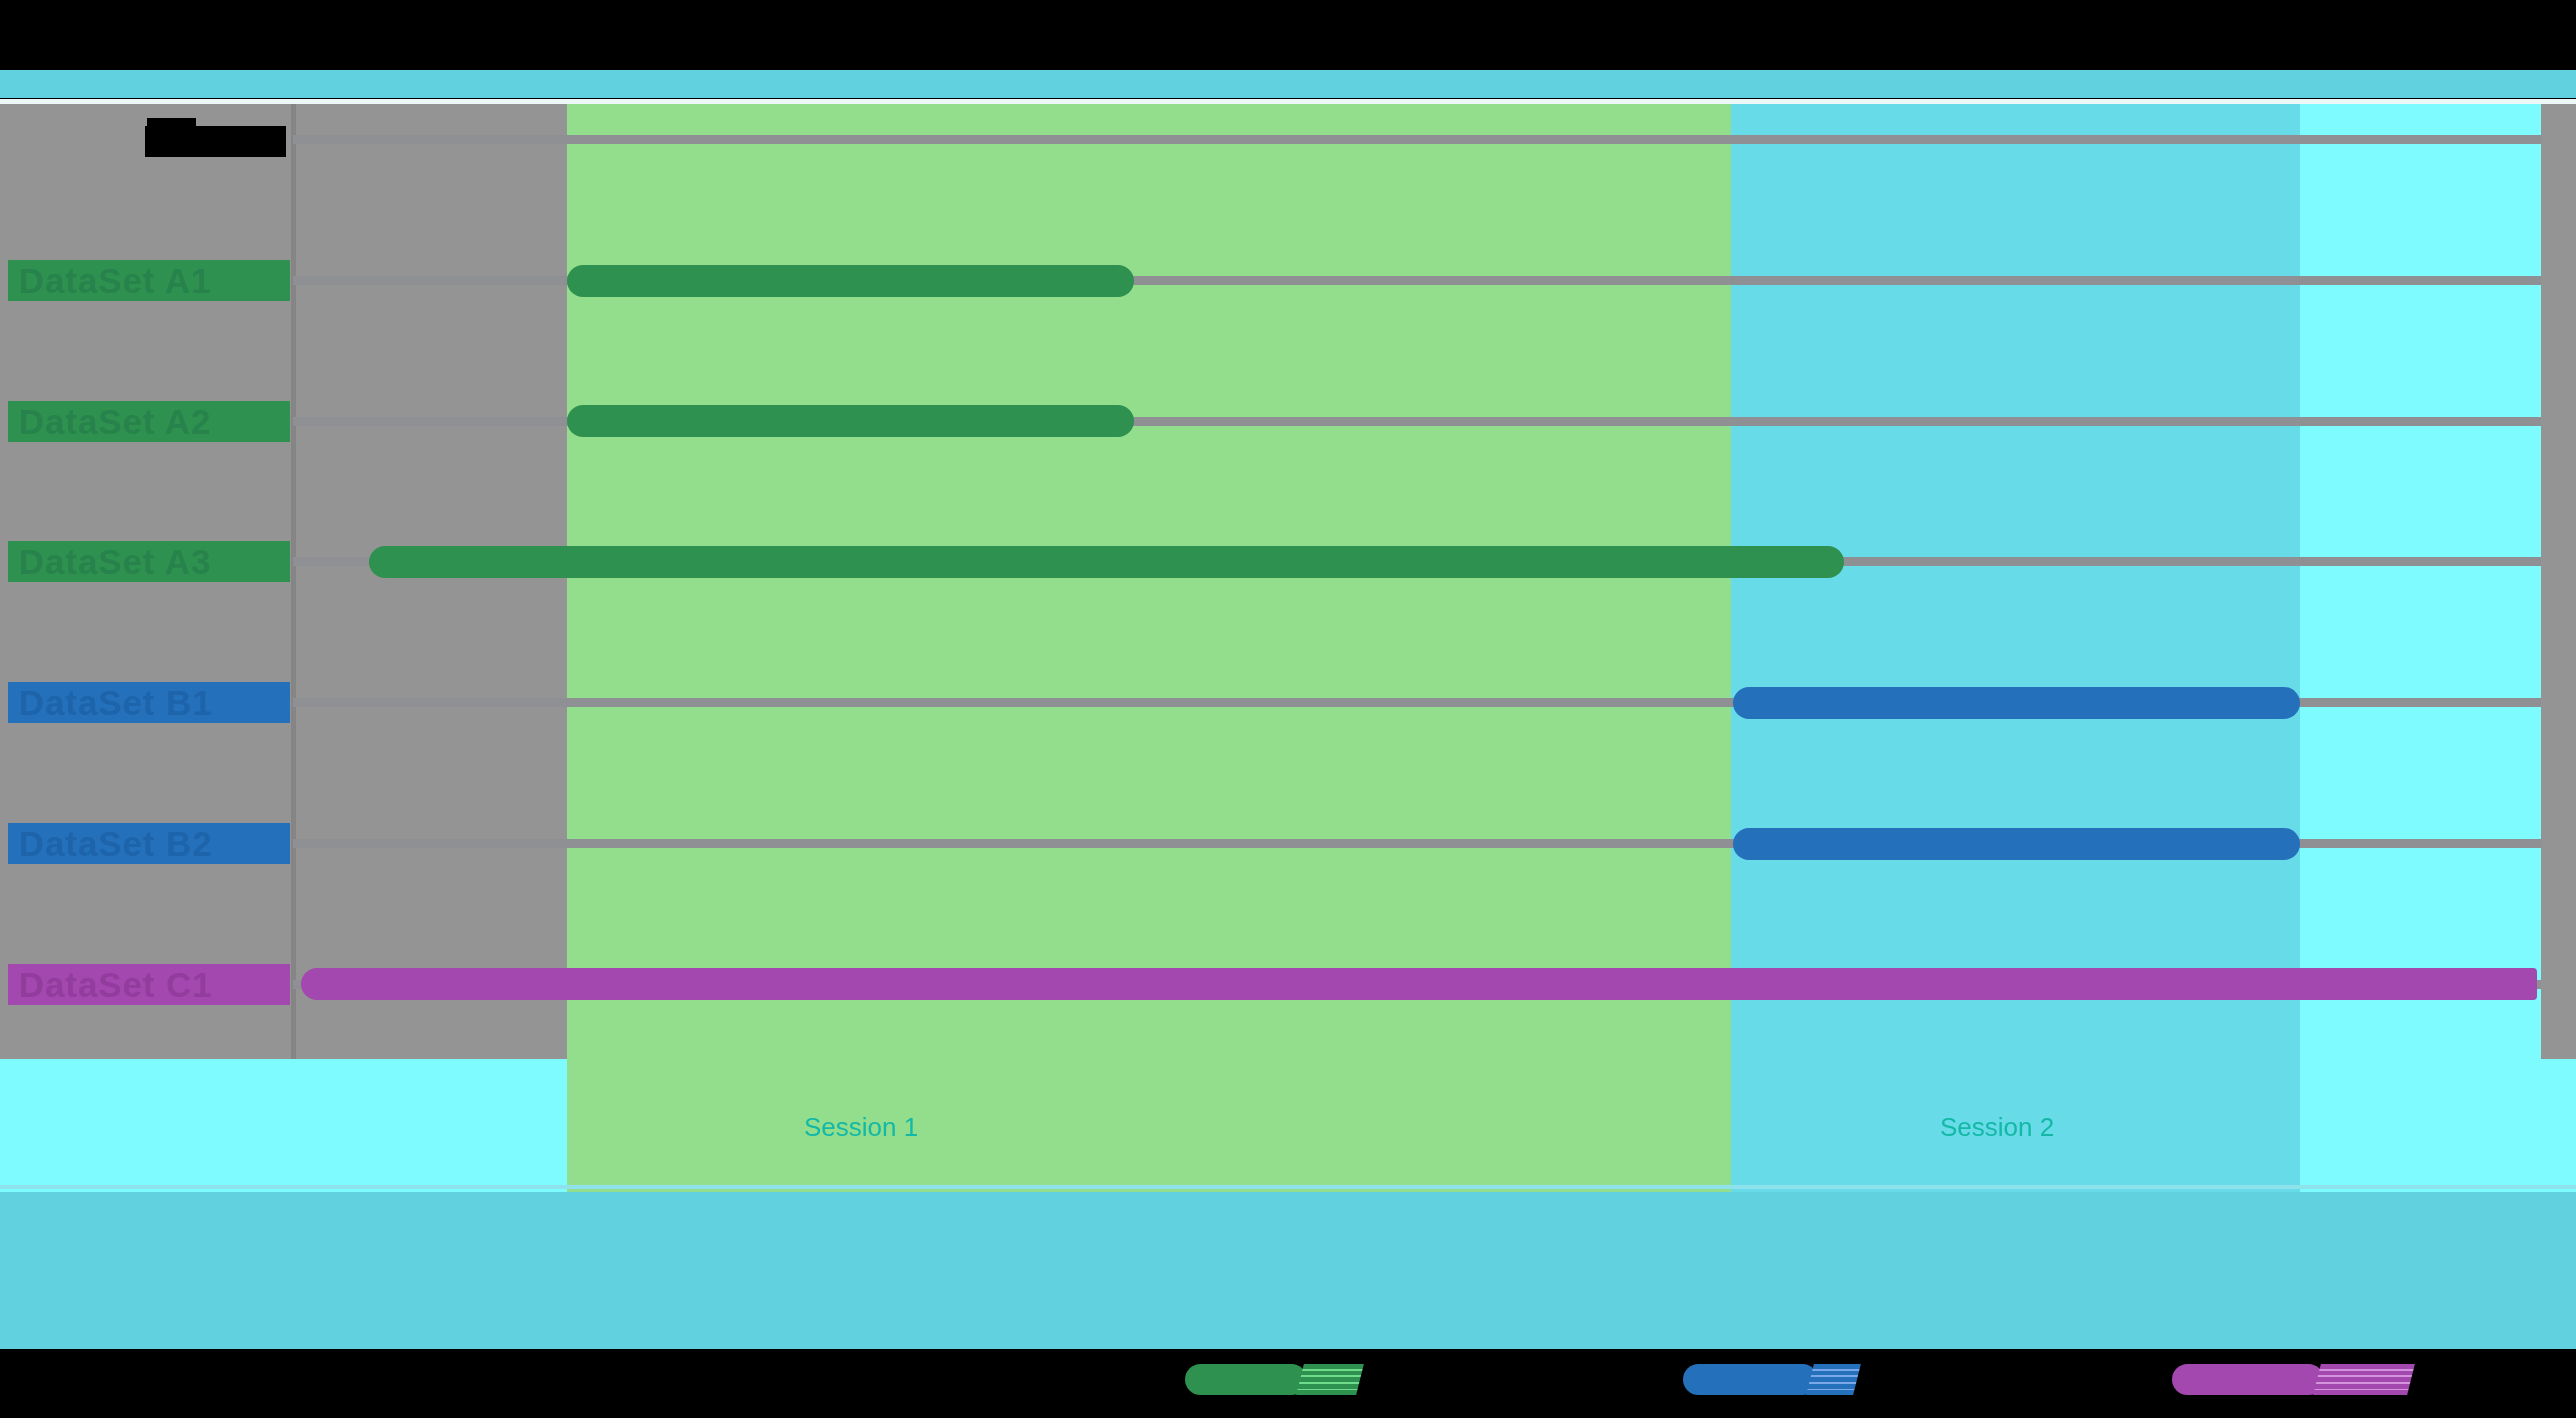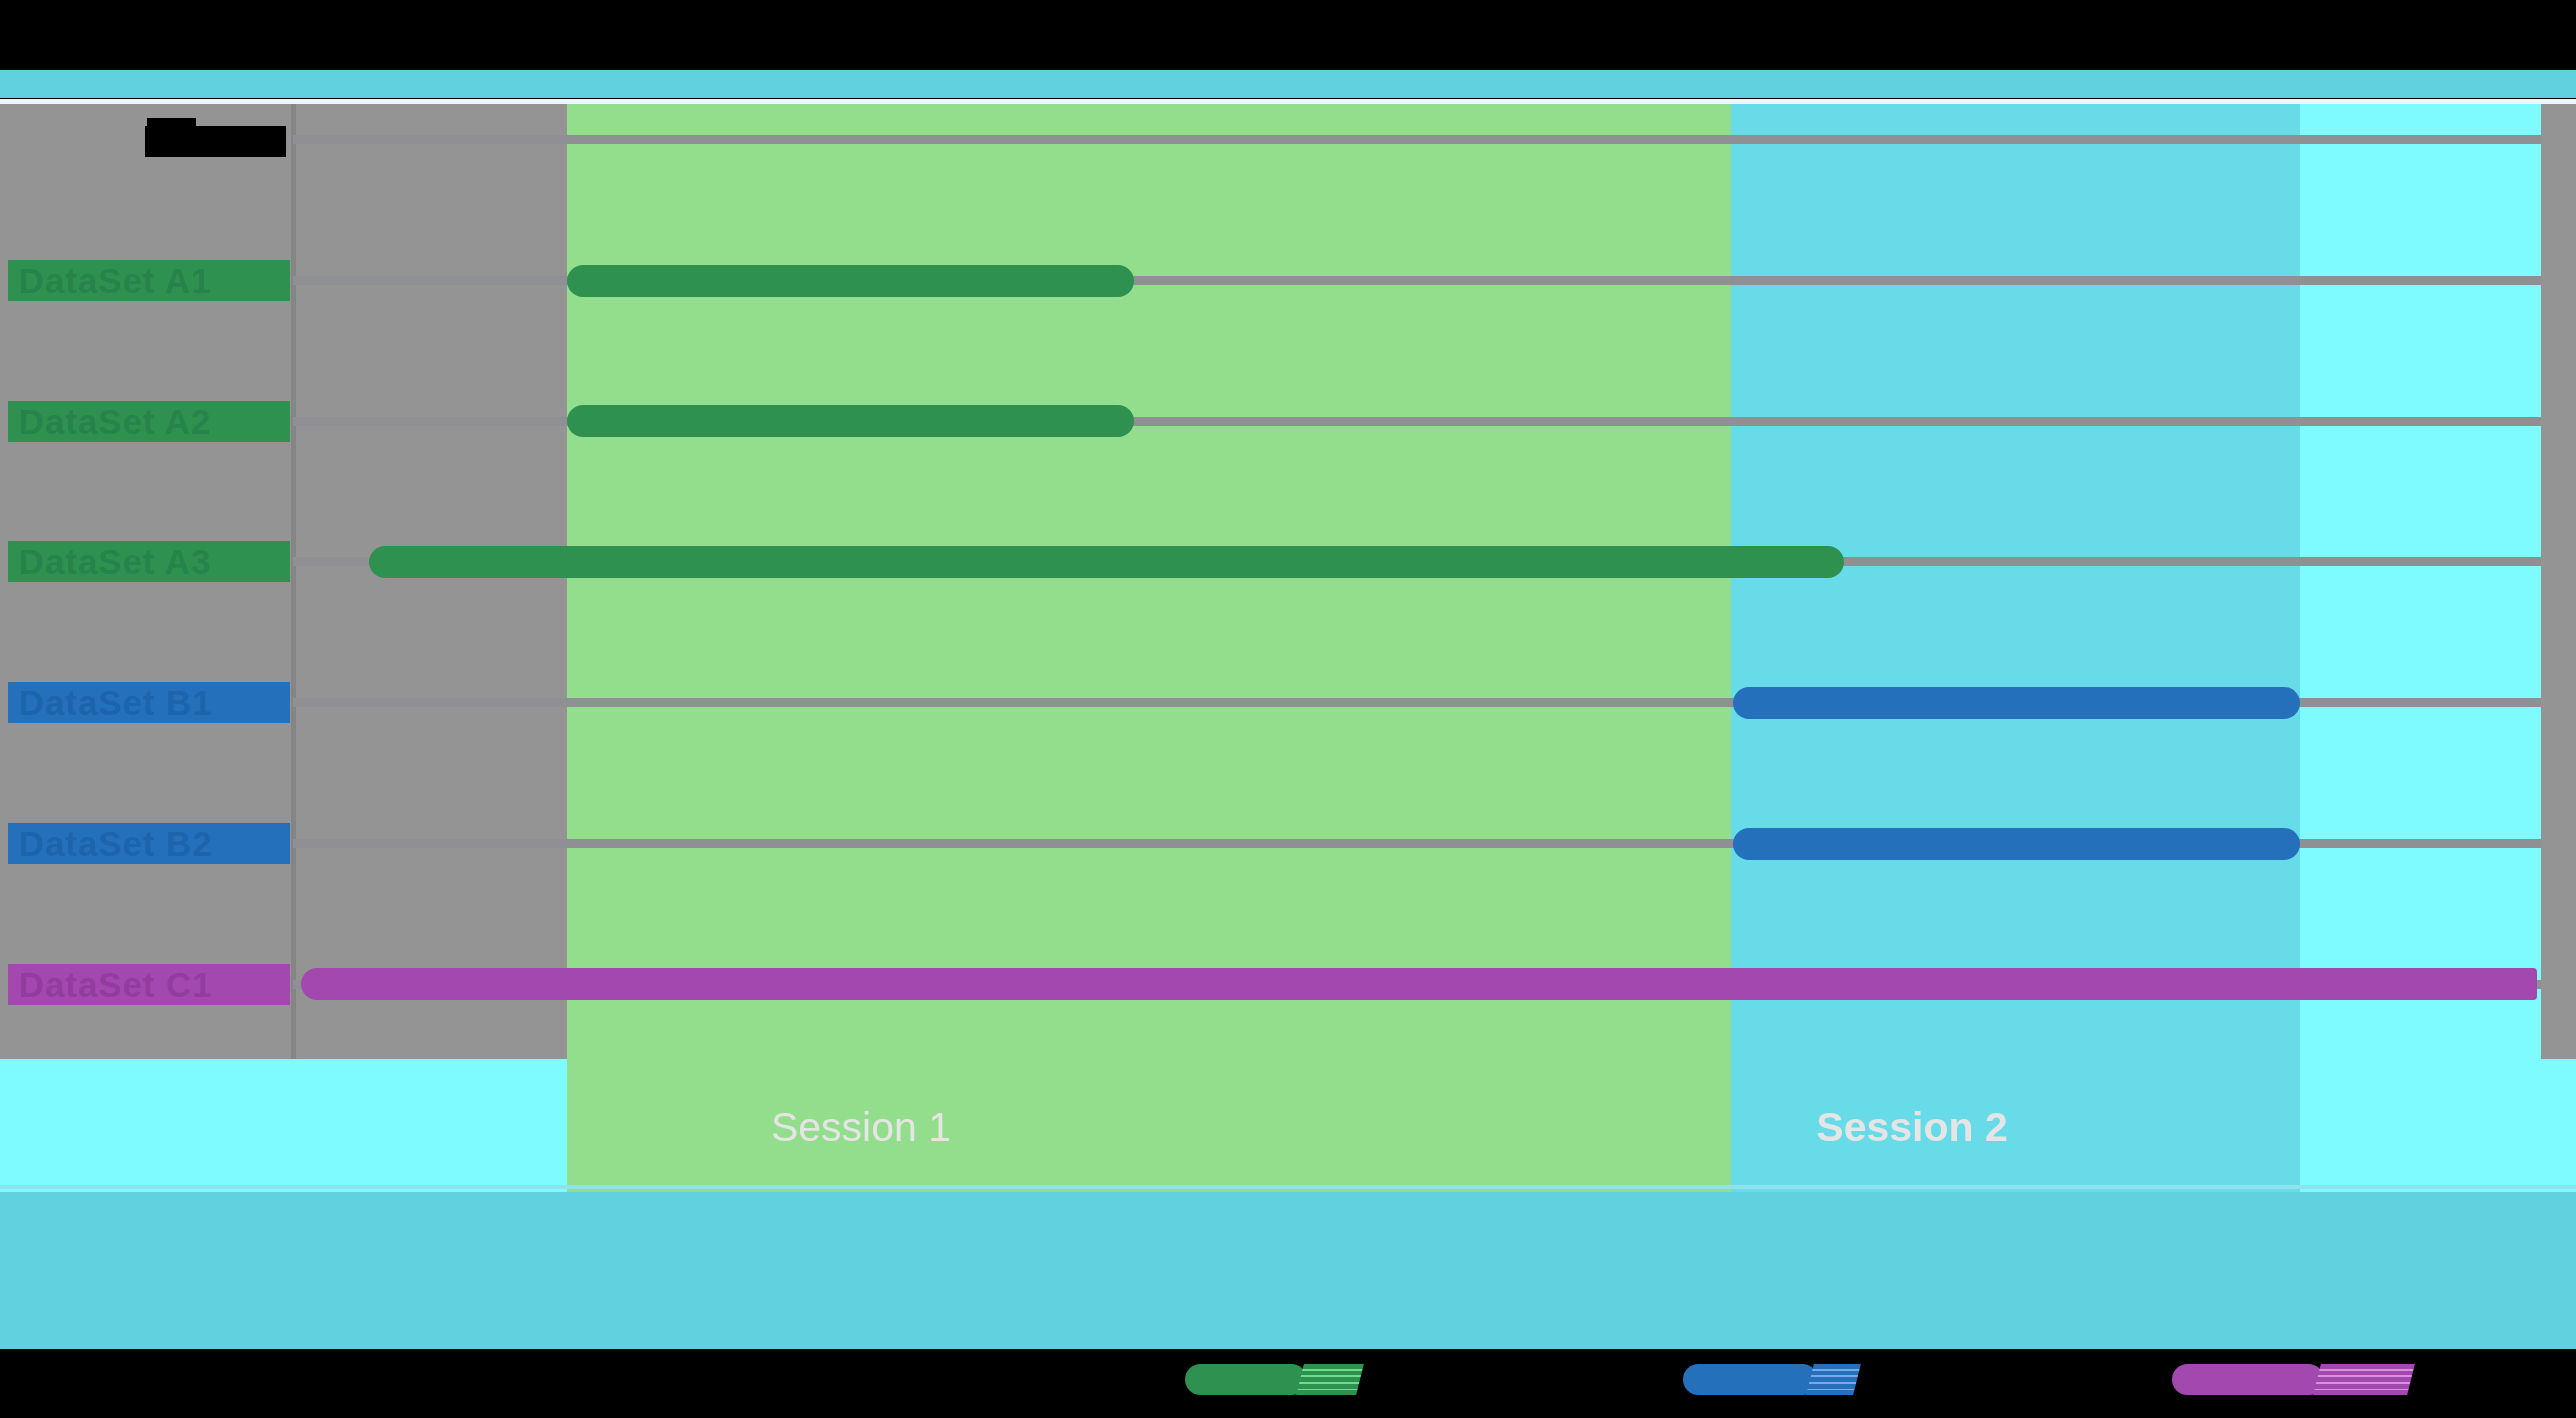--- a/index.html
+++ b/index.html
@@ -11,24 +11,24 @@
   .gridline{position:absolute;height:9.4px;}
   .row-label{
     position:absolute;left:7.5px;width:282px;height:41px;
     display:flex;align-items:center;box-sizing:border-box;
     padding-left:11.3px;font-weight:bold;font-size:35px;letter-spacing:0.9px;
     white-space:nowrap;overflow:hidden;
   }
   .task-bar{position:absolute;height:32px;border-radius:16px;}
   .session-label{
     position:absolute;transform:translate(-50%,-50%);
-    font-size:41px;color:#e5e5e5;white-space:nowrap;
+    font-size:26px;color:#14b8a6;white-space:nowrap;
   }
   #session1-label{left:861px;top:1127px;}
-  #session2-label{left:1912px;top:1127px;font-weight:bold;}
+  #session2-label{left:1997px;top:1127px;}
   .legend-pill{position:absolute;height:31px;border-radius:16px;top:1364px;}
   .legend-stripe{position:absolute;height:31px;top:1364px;transform:skewX(-14deg);}
   #title-box{left:145px;top:126px;width:141px;height:31px;background:#000;
     color:#000;font-size:32px;font-weight:bold;overflow:hidden;}
   #title-t-overhang{left:147px;top:118px;width:49px;height:9.4px;background:#000;}
   .marker-square{position:absolute;width:13px;height:13px;}
 </style>
 </head>
 <body>
 

